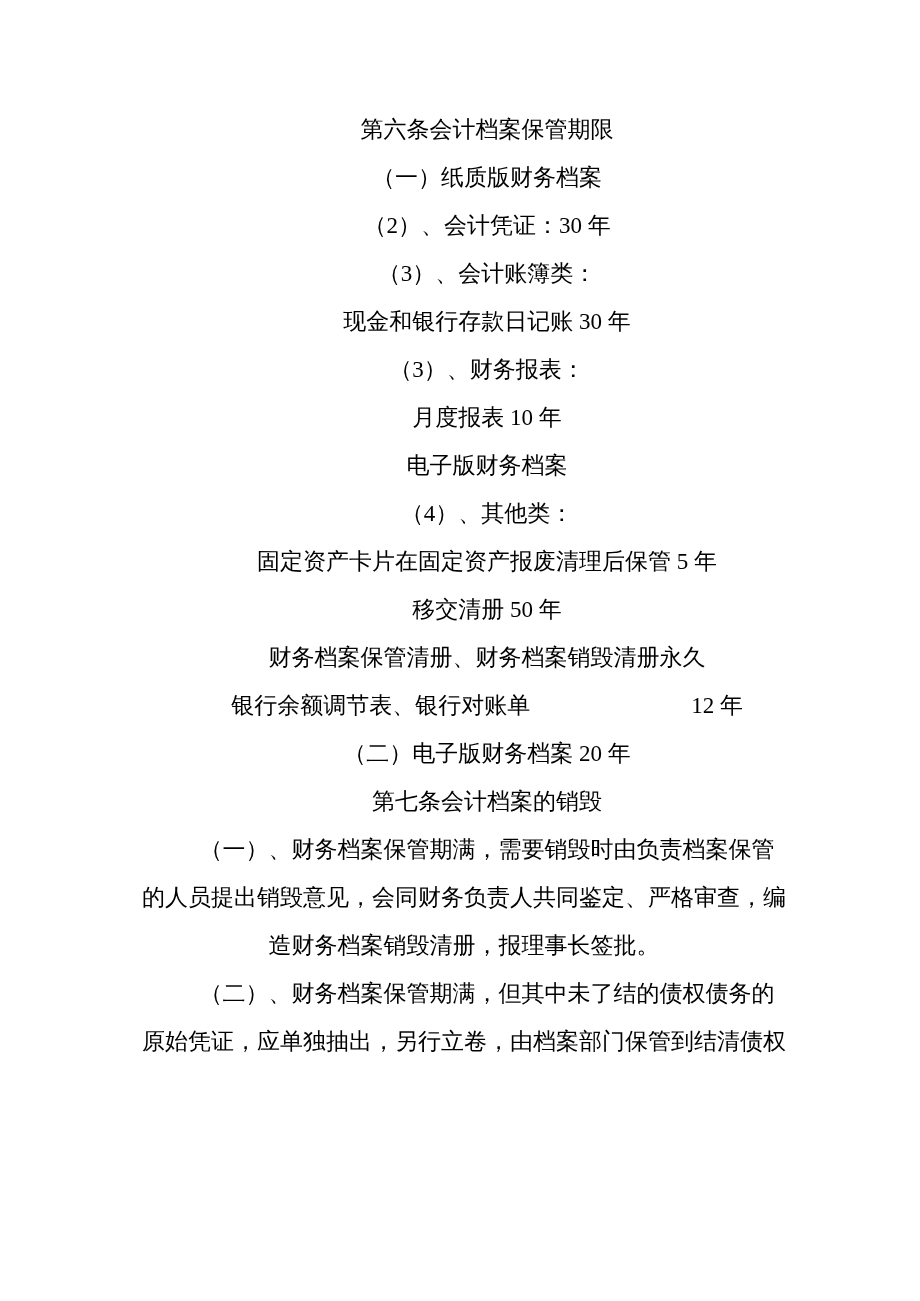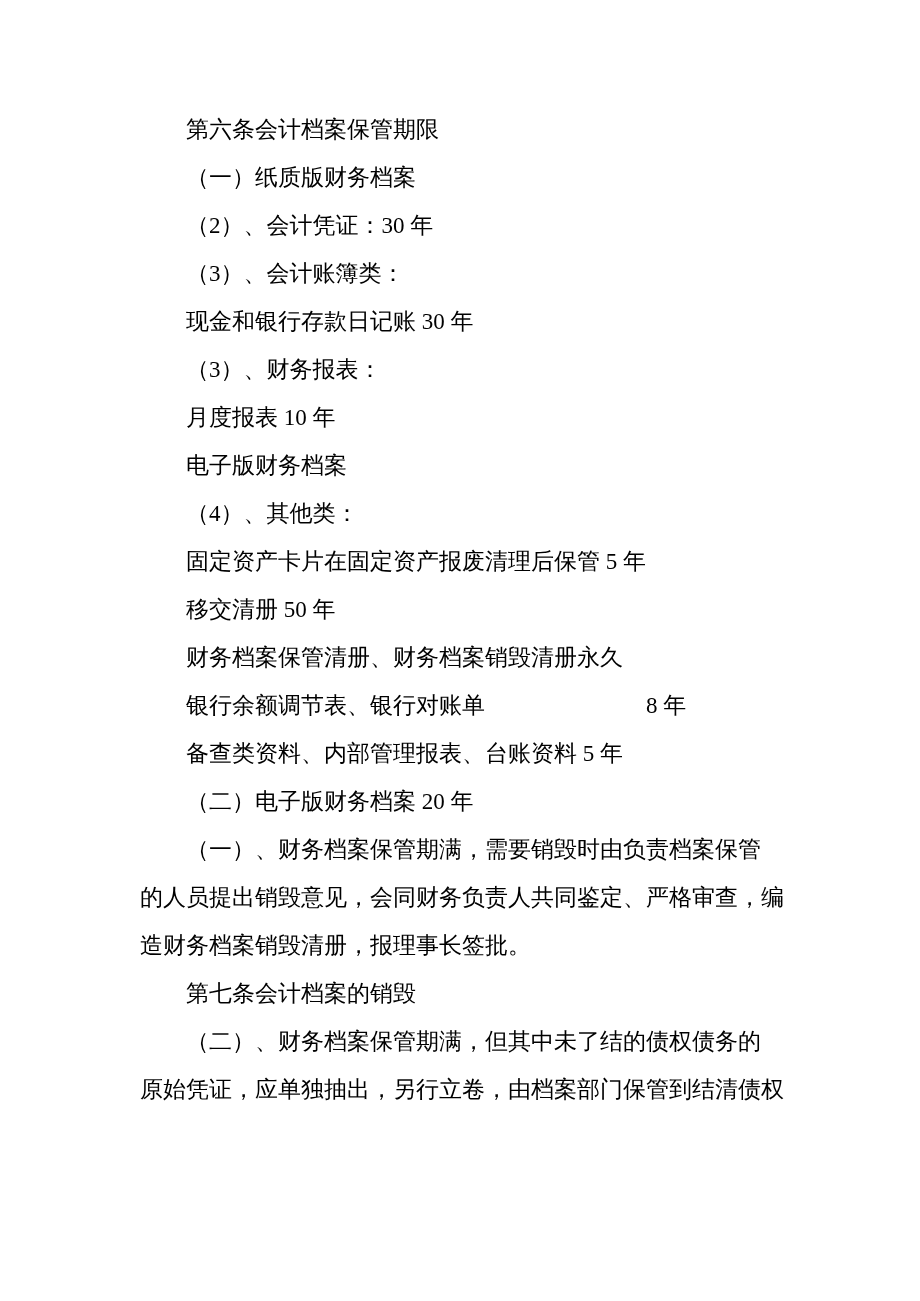--- a/index.html
+++ b/index.html
@@ -27,43 +27,42 @@
     font-family: "Liberation Serif", "DejaVu Serif", serif;
     font-size: 23px;
     line-height: 48px;
     letter-spacing: 0;
   }
   p.para {
     margin: 0;
     padding: 0;
     text-indent: 2em;      
     white-space: pre;      
-    text-align: left;
+    text-align: center;
   }
 </style>
 </head>
 <body style="background: rgb(255, 255, 255);">
 
 <div class="doc-page">
   <div class="doc-body" style="color: rgb(0, 0, 0);">
     <p class="para">第六条会计档案保管期限</p>
     <p class="para">（一）纸质版财务档案</p>
     <p class="para">（2）、会计凭证：30 年</p>
     <p class="para">（3）、会计账簿类：</p>
     <p class="para">现金和银行存款日记账 30 年</p>
     <p class="para">（3）、财务报表：</p>
     <p class="para">月度报表 10 年</p>
     <p class="para">电子版财务档案</p>
     <p class="para">（4）、其他类：</p>
     <p class="para">固定资产卡片在固定资产报废清理后保管 5 年</p>
     <p class="para">移交清册 50 年</p>
     <p class="para">财务档案保管清册、财务档案销毁清册永久</p>
-    <p class="para">银行余额调节表、银行对账单　　　　　　　8 年</p>
-    <p class="para">备查类资料、内部管理报表、台账资料 5 年</p>
+    <p class="para">银行余额调节表、银行对账单　　　　　　　12 年</p>
     <p class="para">（二）电子版财务档案 20 年</p>
+    <p class="para">第七条会计档案的销毁</p>
     <p class="para">（一）、财务档案保管期满，需要销毁时由负责档案保管
 的人员提出销毁意见，会同财务负责人共同鉴定、严格审查，编
 造财务档案销毁清册，报理事长签批。</p>
-    <p class="para">第七条会计档案的销毁</p>
     <p class="para">（二）、财务档案保管期满，但其中未了结的债权债务的
 原始凭证，应单独抽出，另行立卷，由档案部门保管到结清债权</p>
   </div>
 </div>
 
 </body></html>

